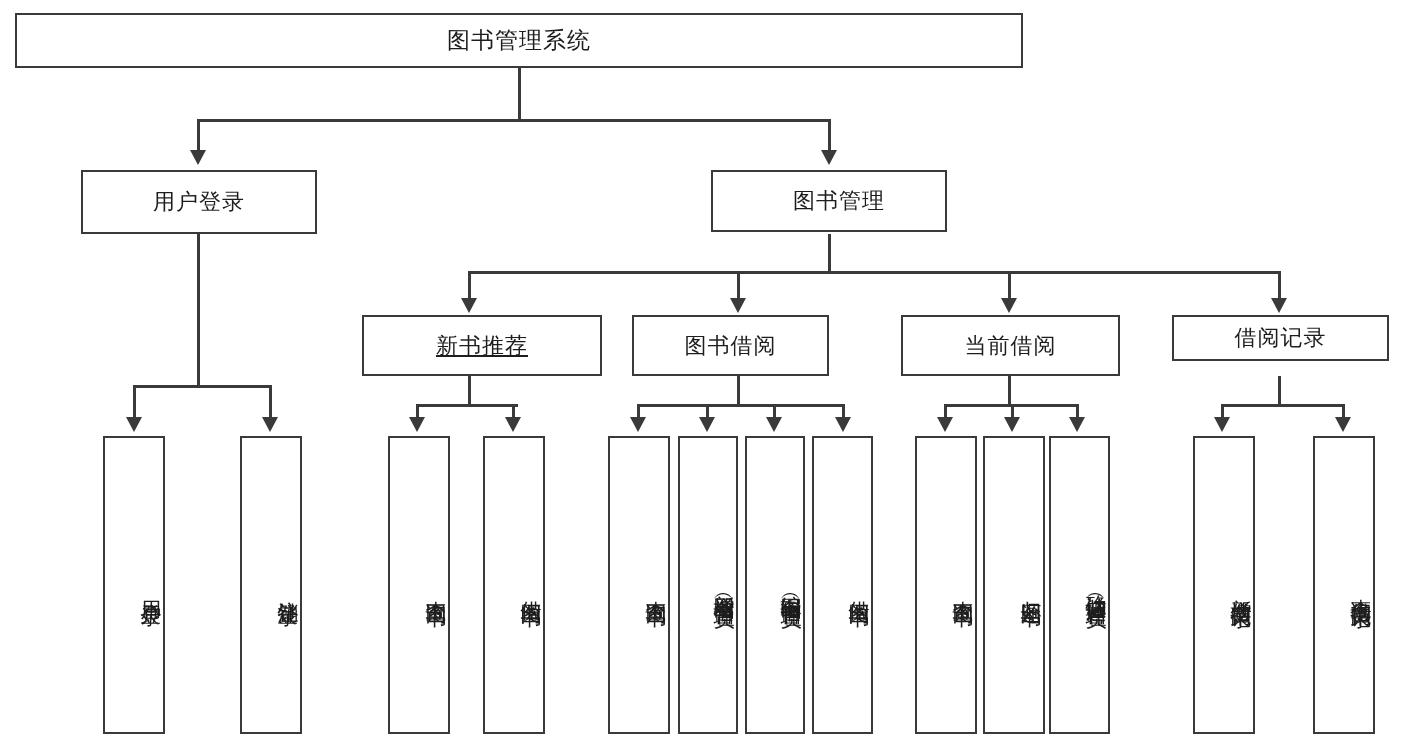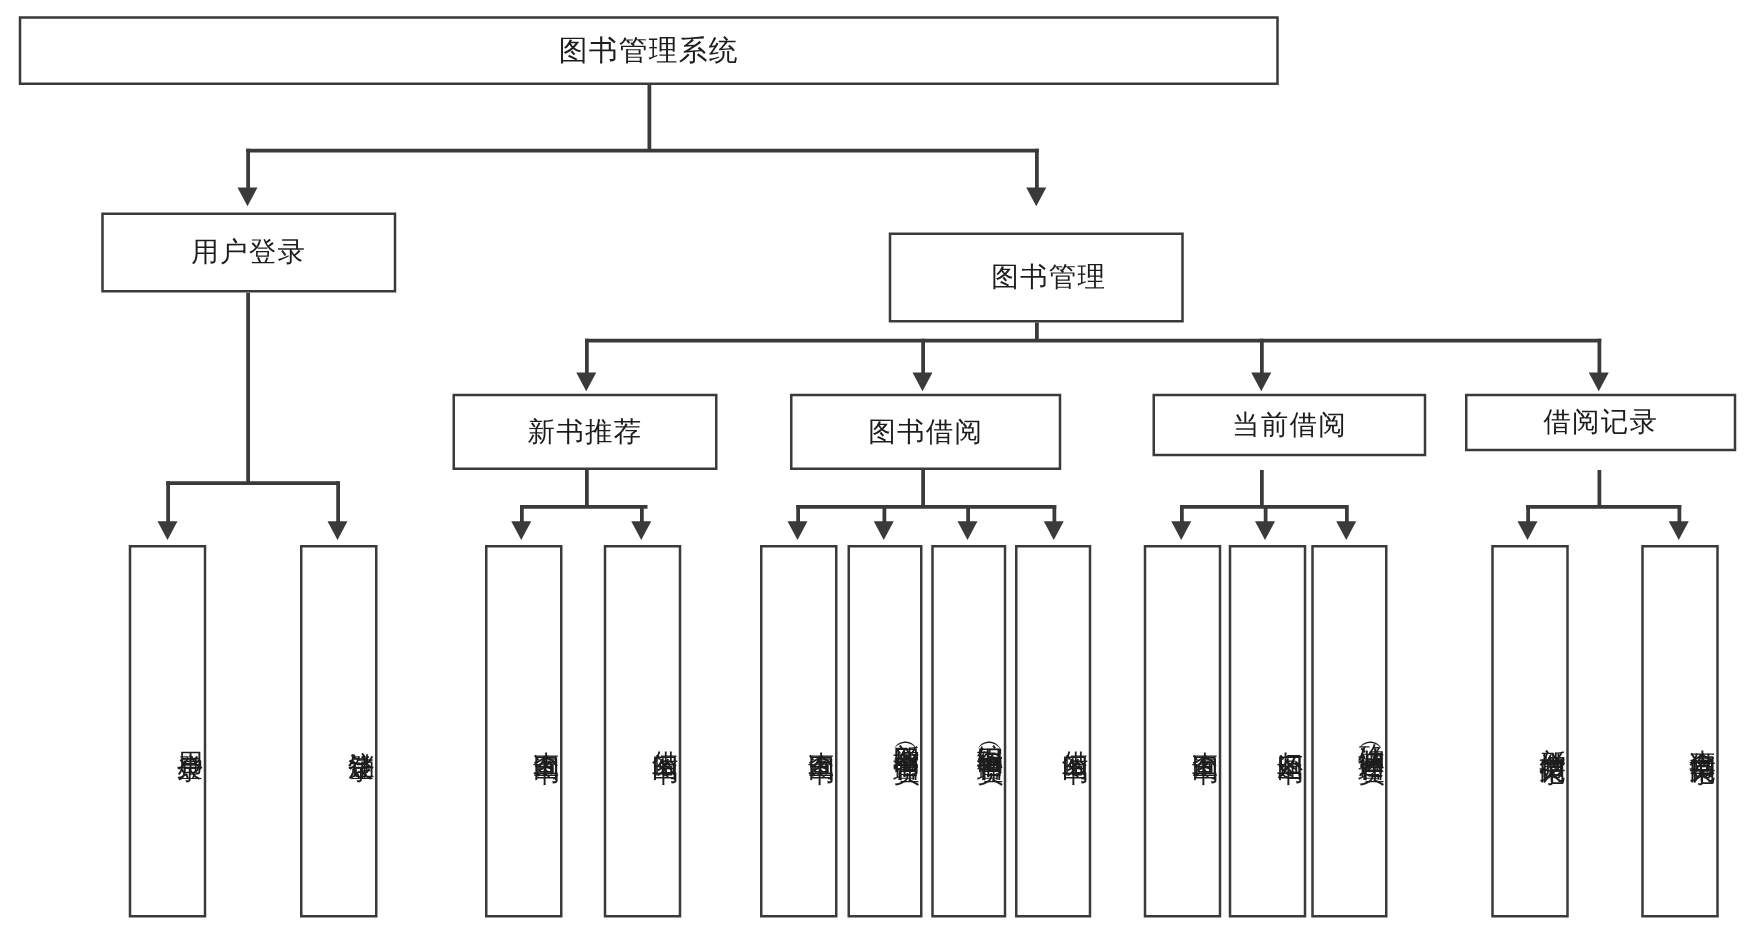--- a/index.html
+++ b/index.html
@@ -130,25 +130,25 @@
   <div class="edge edge-v" style="left:1278px; top:376px; height:29px;"></div>
   <div class="edge edge-h" style="left:1221px; top:404px; width:124px;"></div>
   <div class="edge edge-v" style="left:1221px; top:404px; height:16px;"></div>
   <div class="arrow" style="left:1214px; top:417px;"></div>
   <div class="edge edge-v" style="left:1342px; top:404px; height:16px;"></div>
   <div class="arrow" style="left:1335px; top:417px;"></div>
 
   <div class="node node-h node-root" style="left:15px; top:13px; width:1008px; height:55px;">图书管理系统</div>
 
   <div class="node node-h" style="left:81px; top:170px; width:236px; height:64px;">用户登录</div>
-  <div class="node node-h" style="left:711px; top:186px; width:236px; height:72px;padding-left:20px;">图书管理</div>
+  <div class="node node-h" style="left:711px; top:170px; width:236px; height:62px;padding-left:20px;">图书管理</div>
 
-  <div class="node node-h" style="left:362px; top:315px; width:212px; height:61px;">新书推荐</div>
-  <div class="node node-h" style="left:632px; top:315px; width:217px; height:61px;">图书借阅</div>
-  <div class="node node-h" style="left:901px; top:315px; width:219px; height:50px;margin-left:21px;">当前借阅</div>
+  <div class="node node-h" style="left:362px; top:315px; width:240px; height:61px;text-decoration:underline;">新书推荐</div>
+  <div class="node node-h" style="left:632px; top:315px; width:197px; height:61px;">图书借阅</div>
+  <div class="node node-h" style="left:901px; top:315px; width:219px; height:61px;">当前借阅</div>
   <div class="node node-h" style="left:1172px; top:315px; width:217px; height:46px;">借阅记录</div>
 
   <div class="node node-v" style="left:103px; top:436px; width:62px; height:298px;">用户登录</div>
   <div class="node node-v" style="left:240px; top:436px; width:62px; height:298px;">注销登录</div>
 
   <div class="node node-v" style="left:388px; top:436px; width:62px; height:298px;">查询图书</div>
   <div class="node node-v" style="left:483px; top:436px; width:62px; height:298px;">借阅图书</div>
 
   <div class="node node-v" style="left:608px; top:436px; width:62px; height:298px;">查询图书</div>
   <div class="node node-v tall" style="left:678px; top:436px; width:60px; height:298px;">新增图书（管理员）</div>

